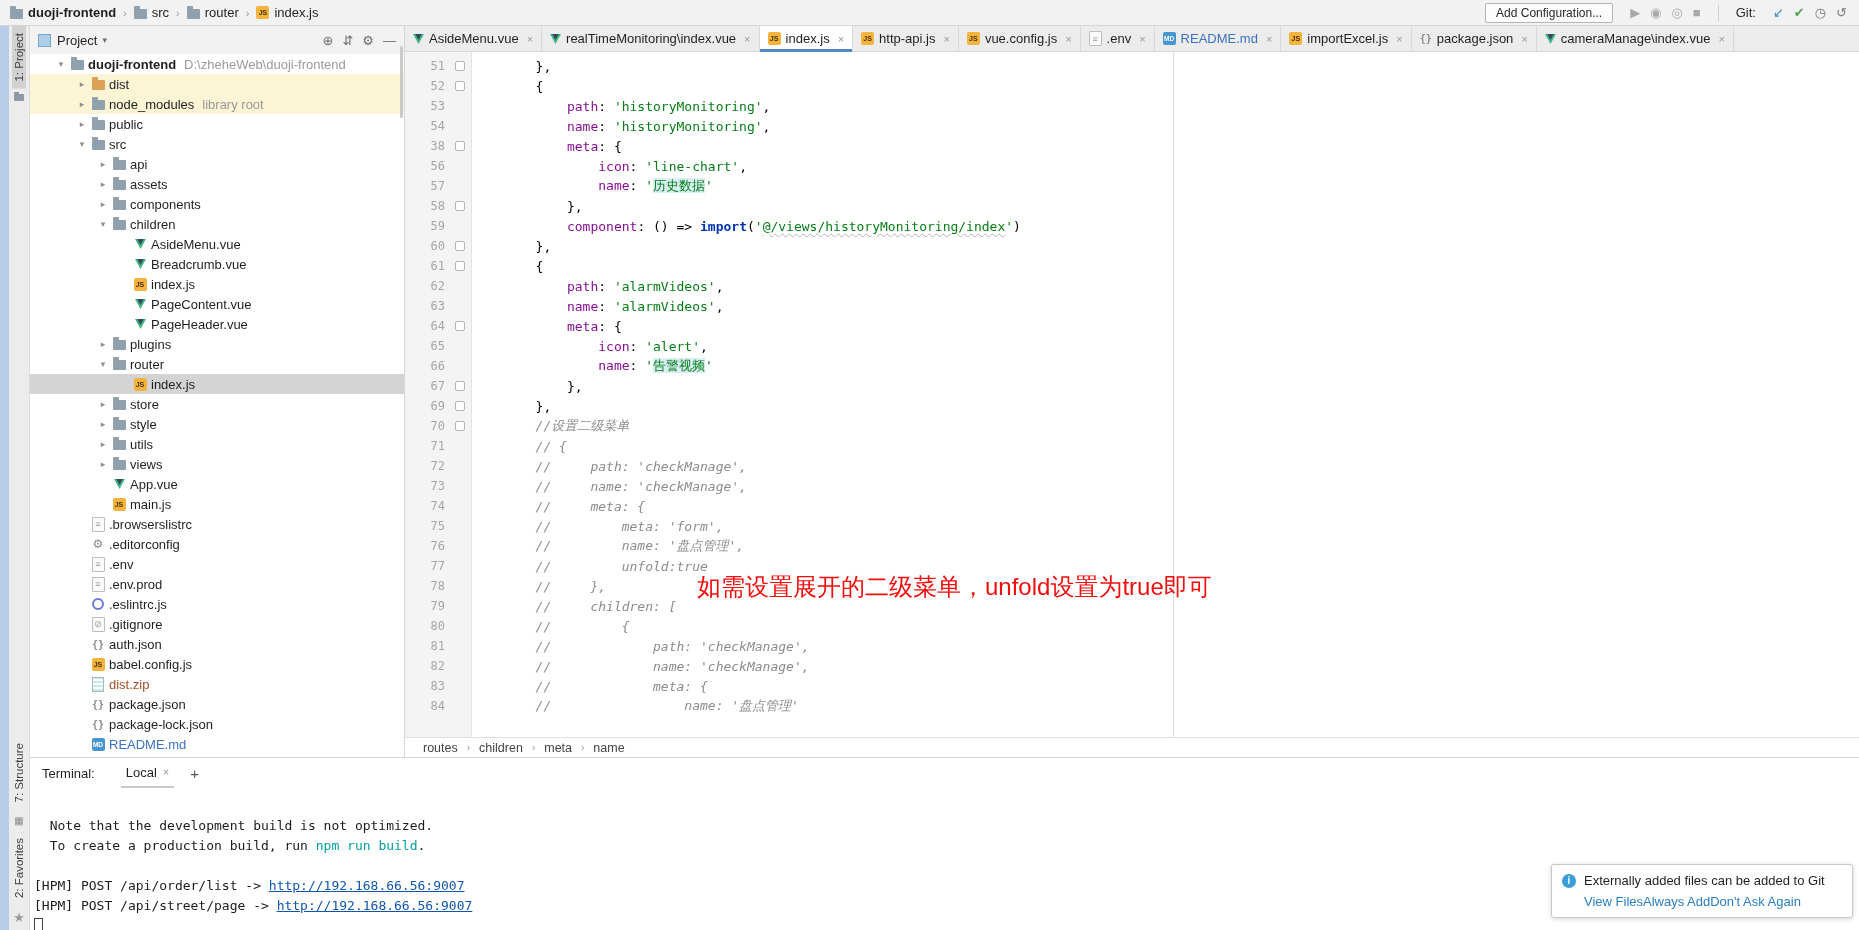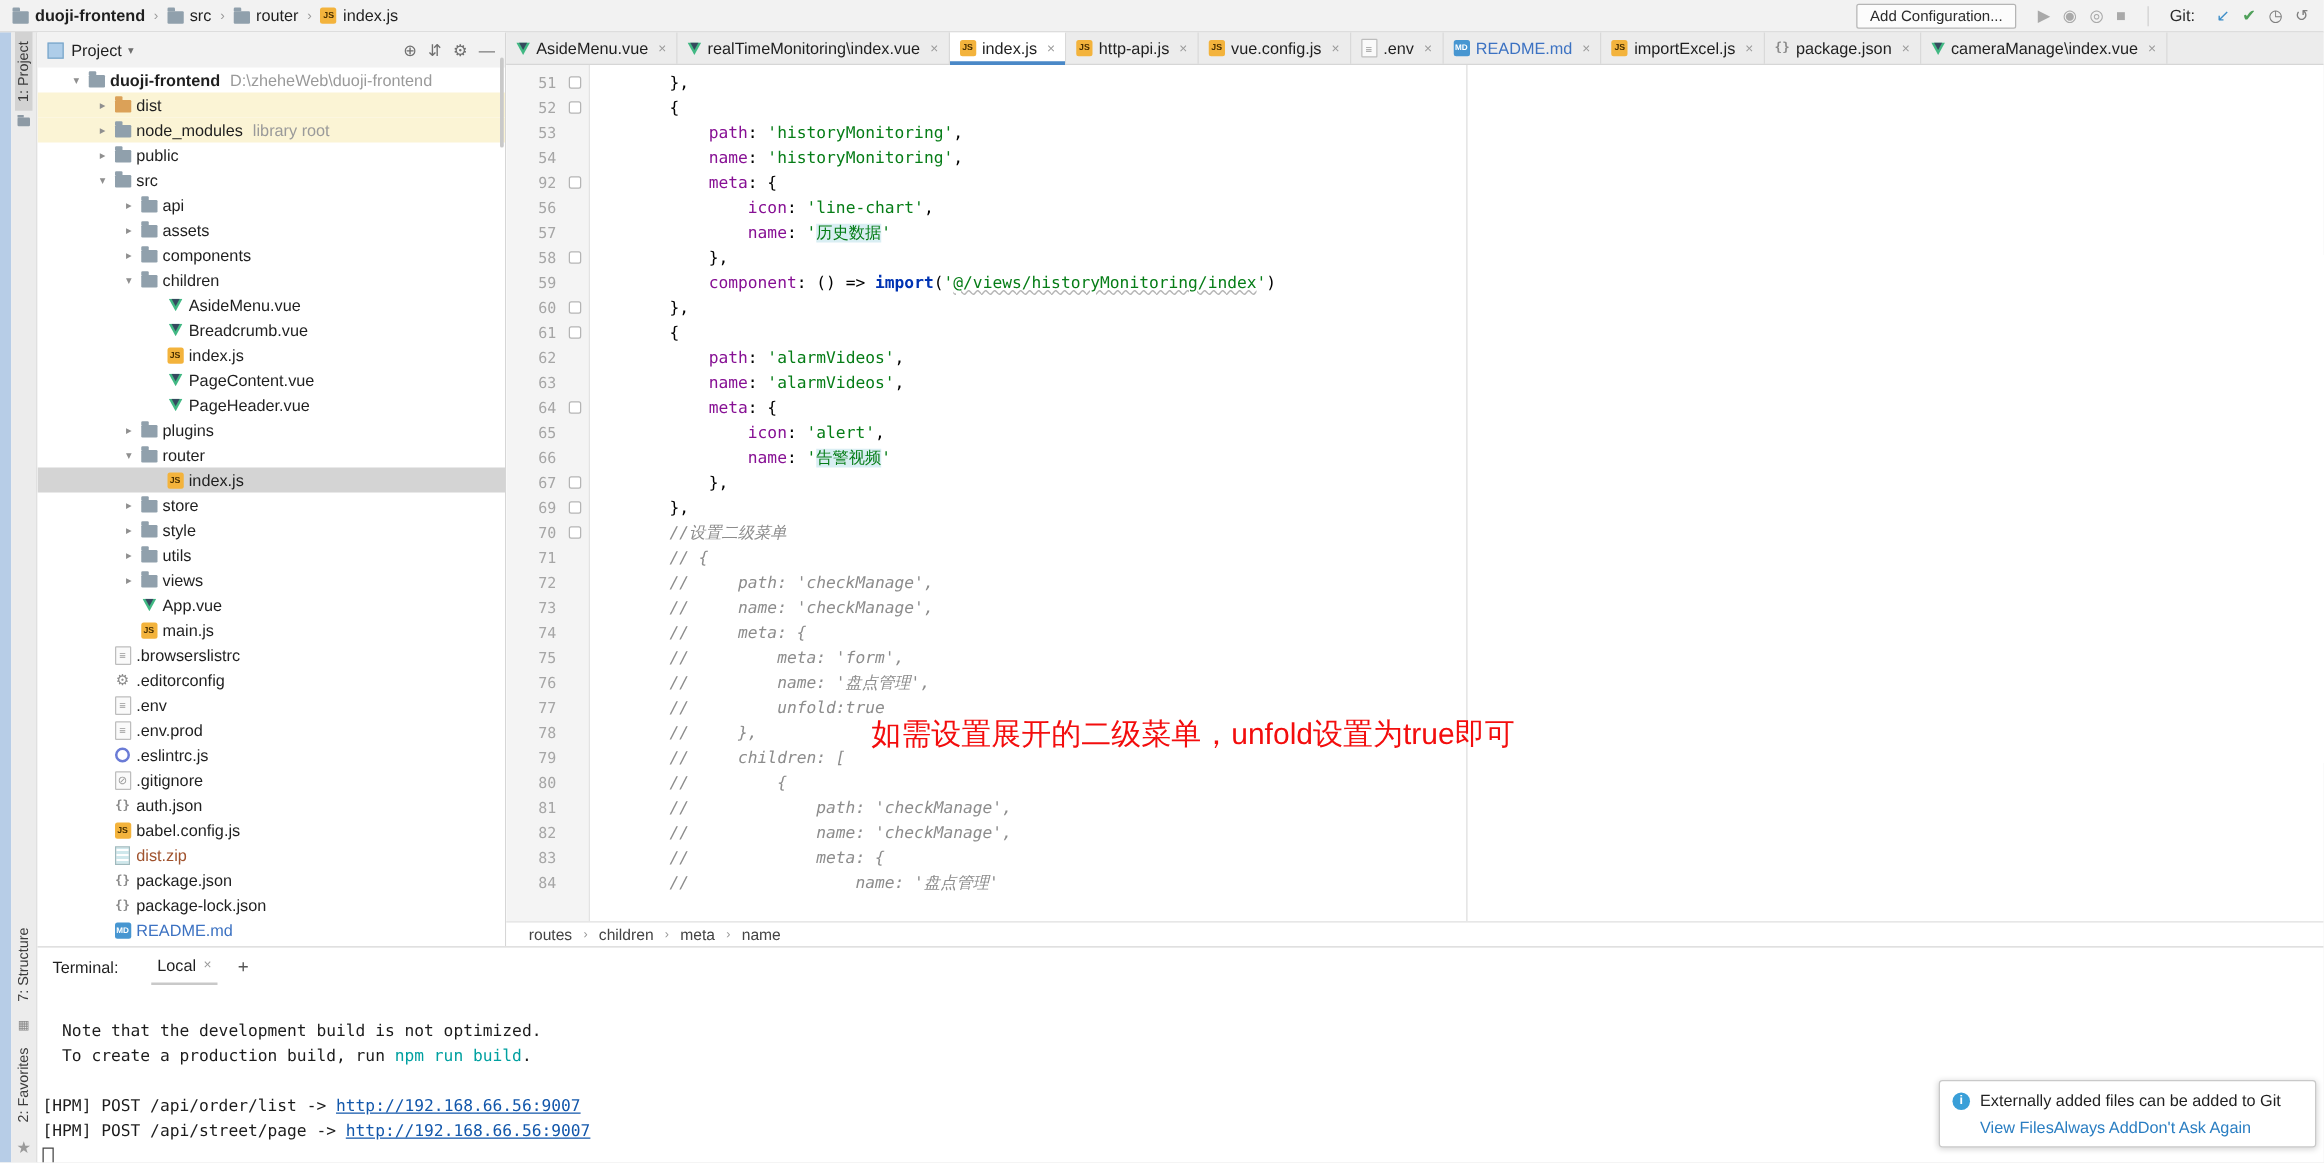--- a/index.html
+++ b/index.html
@@ -560,21 +560,21 @@
             <span class="ln">53</span>
             <span class="fold"></span>
             <span class="ct"><span class="t-p">            </span><span class="t-k">path</span><span class="t-p">: </span><span class="t-s">'historyMonitoring'</span><span class="t-p">,</span></span>
           </div>
           <div class="code-line">
             <span class="ln">54</span>
             <span class="fold"></span>
             <span class="ct"><span class="t-p">            </span><span class="t-k">name</span><span class="t-p">: </span><span class="t-s">'historyMonitoring'</span><span class="t-p">,</span></span>
           </div>
           <div class="code-line">
-            <span class="ln">92</span>
+            <span class="ln">38</span>
             <span class="fold">
               <span class="fold-mark"></span>
             </span>
             <span class="ct"><span class="t-p">            </span><span class="t-k">meta</span><span class="t-p">: {</span></span>
           </div>
           <div class="code-line">
             <span class="ln">56</span>
             <span class="fold"></span>
             <span class="ct"><span class="t-p">                </span><span class="t-k">icon</span><span class="t-p">: </span><span class="t-s">'line-chart'</span><span class="t-p">,</span></span>
           </div>

